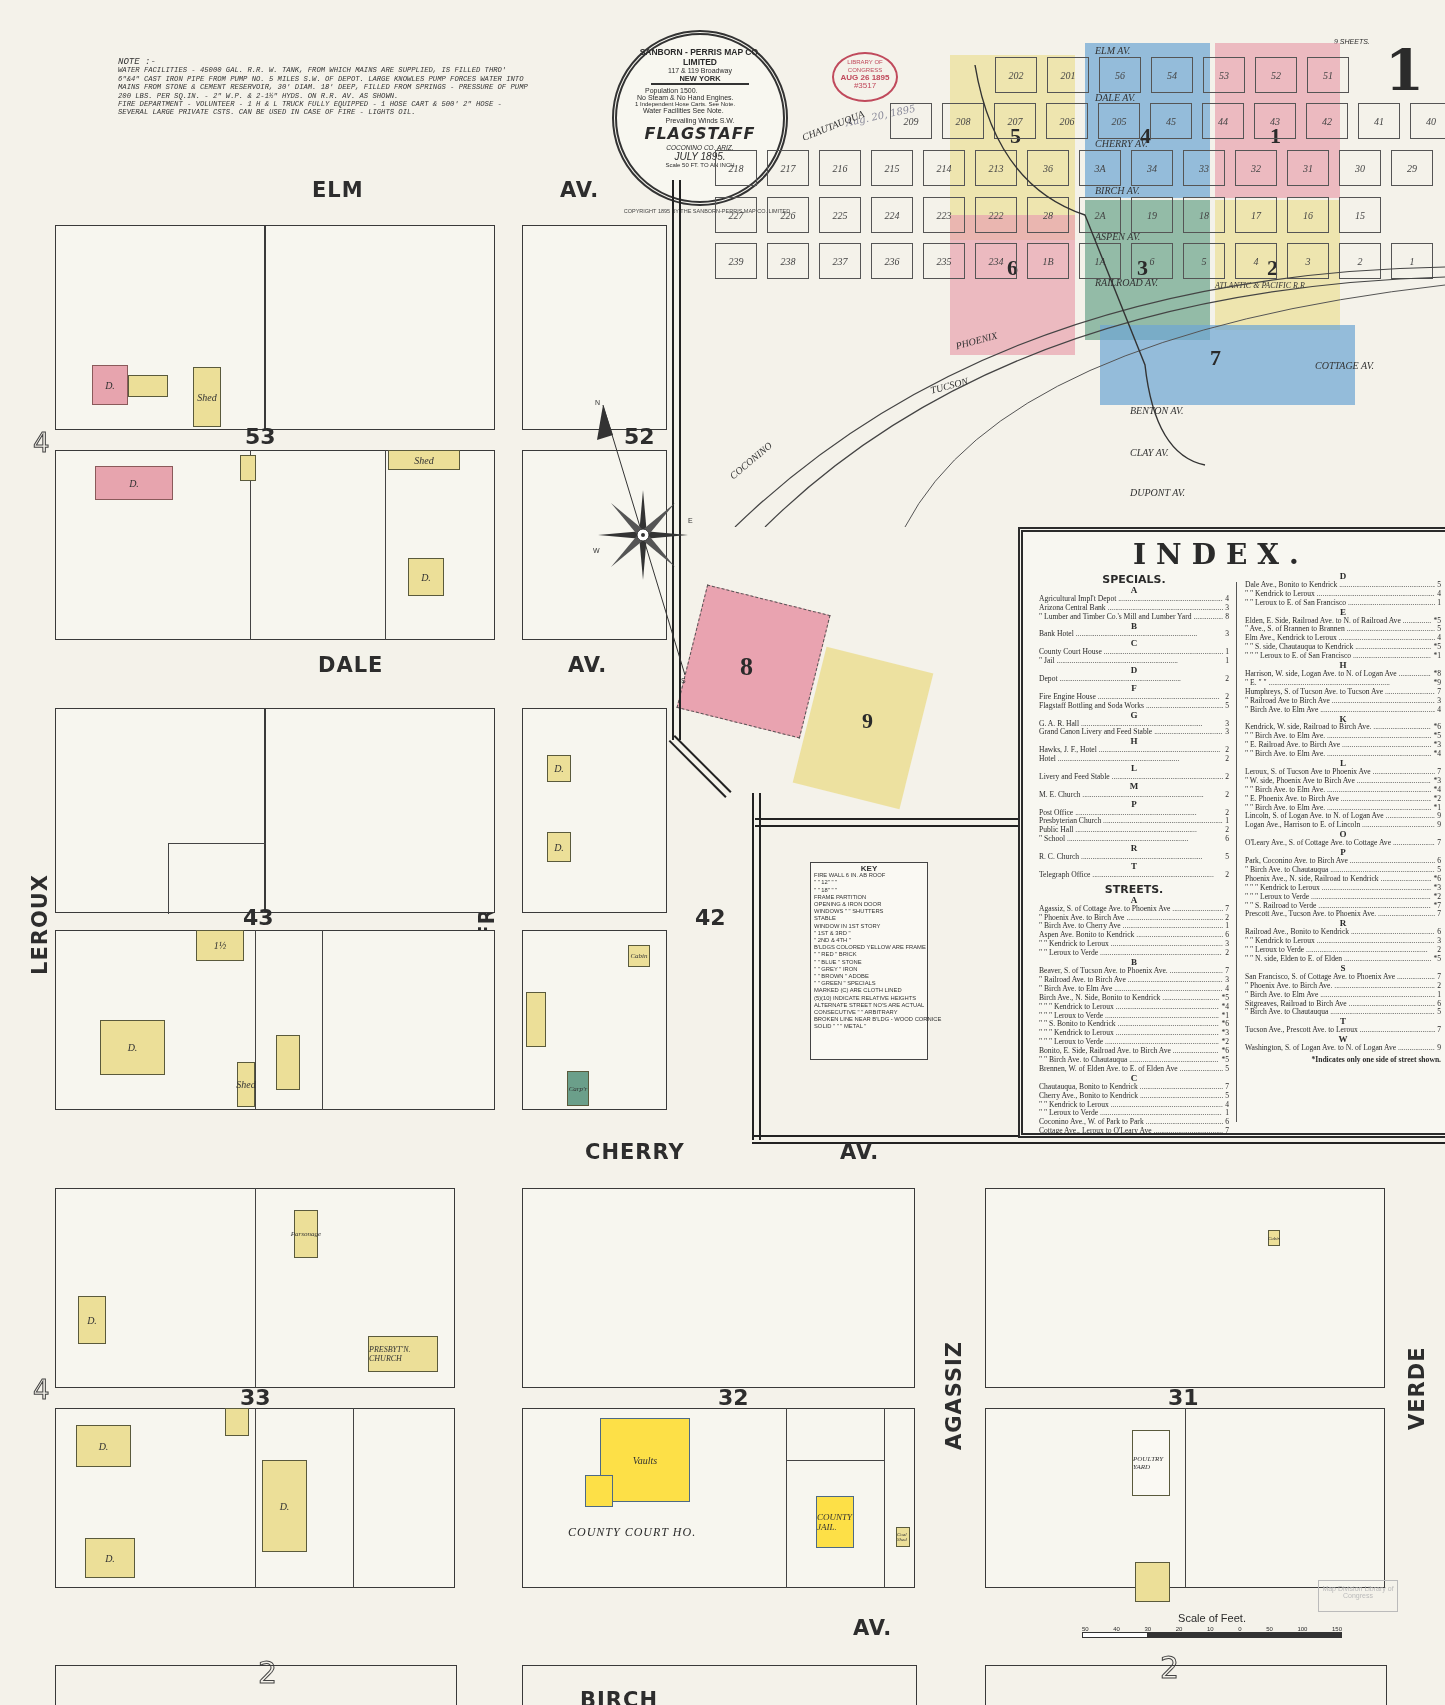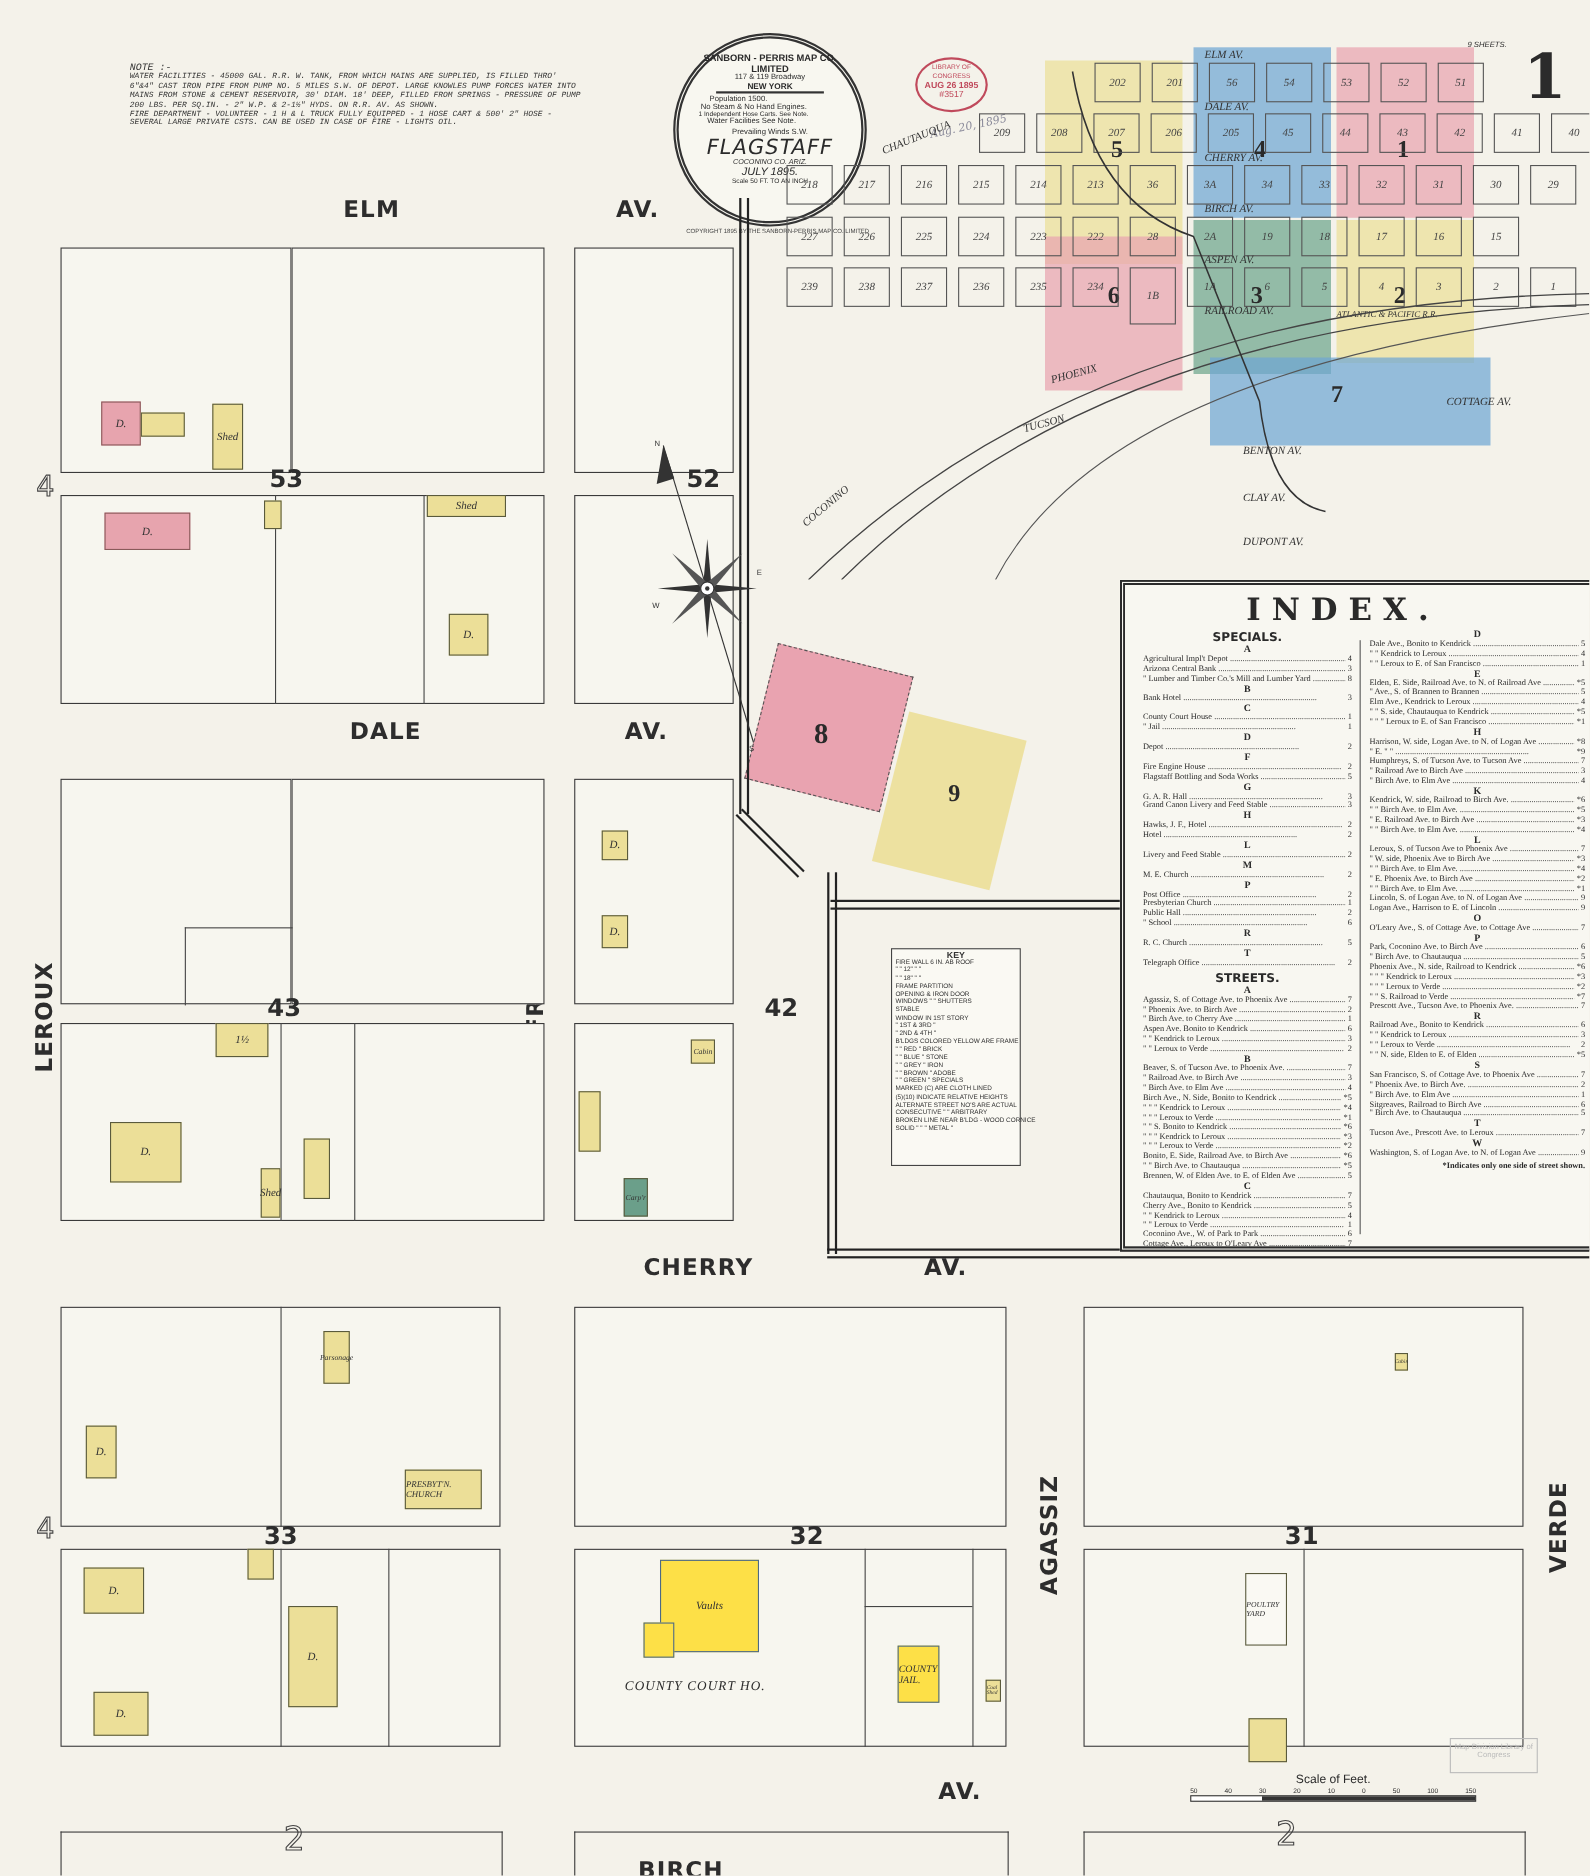--- a/index.html
+++ b/index.html
@@ -45,21 +45,21 @@
 
 <div class="seal">
   <div style="font-size:8.5px;font-weight:bold;margin-top:12px;padding:0 16px;">SANBORN - PERRIS MAP CO. LIMITED</div>
   <div style="font-size:7px;">117 &amp; 119 Broadway</div>
   <div style="font-size:7.5px;font-weight:bold;border-bottom:2px solid #333;margin:0 34px 2px;">NEW YORK</div>
   <div style="font-size:7px;text-align:left;padding-left:28px;">Population 1500.</div>
   <div style="font-size:7px;text-align:left;padding-left:20px;">No Steam &amp; No Hand Engines.</div>
   <div style="font-size:6px;text-align:left;padding-left:18px;">1 Independent Hose Carts. See Note.</div>
   <div style="font-size:7px;text-align:left;padding-left:26px;">Water Facilities See Note.</div>
   <div style="font-size:7px;margin-top:3px;">Prevailing Winds S.W.</div>
-  <div style="font-family:'DejaVu Sans',sans-serif;font-style:italic;font-size:19px;font-weight:normal;letter-spacing:1px;line-height:20px;">FLAGSTAFF</div>
+  <div style="font-family:'DejaVu Sans',sans-serif;font-style:italic;font-size:16px;font-weight:bold;letter-spacing:1px;line-height:20px;">FLAGSTAFF</div>
   <div style="font-size:6.5px;font-style:italic;">COCONINO CO.  ARIZ.</div>
   <div style="font-size:10px;font-style:italic;">JULY 1895.</div>
   <div style="font-size:6px;">Scale 50 FT. TO AN INCH</div>
 </div>
 <div class="abs" style="left:612px;top:208px;width:190px;font-size:5.5px;text-align:center;color:#444;">COPYRIGHT 1895 BY THE SANBORN-PERRIS MAP CO. LIMITED</div>
 
 <div class="abs" style="left:832px;top:52px;width:66px;height:50px;border:2px solid #c04a5c;border-radius:50%;color:#c04a5c;text-align:center;font-size:6px;line-height:8px;padding-top:4px;box-sizing:border-box;">
   <div>LIBRARY OF CONGRESS</div>
   <div style="font-size:8px;font-weight:bold;">AUG 26 1895</div>
   <div style="font-size:8px;">#3517</div>
@@ -132,21 +132,21 @@
       <div class="km-block" style="left: 508px; top: 162px; width: 42px; height: 36px;">18</div>
       <div class="km-block" style="left: 560px; top: 162px; width: 42px; height: 36px;">17</div>
       <div class="km-block" style="left: 612px; top: 162px; width: 42px; height: 36px;">16</div>
       <div class="km-block" style="left: 664px; top: 162px; width: 42px; height: 36px;">15</div>
       <div class="km-block" style="left: 40px; top: 208px; width: 42px; height: 36px;">239</div>
       <div class="km-block" style="left: 92px; top: 208px; width: 42px; height: 36px;">238</div>
       <div class="km-block" style="left: 144px; top: 208px; width: 42px; height: 36px;">237</div>
       <div class="km-block" style="left: 196px; top: 208px; width: 42px; height: 36px;">236</div>
       <div class="km-block" style="left: 248px; top: 208px; width: 42px; height: 36px;">235</div>
       <div class="km-block" style="left: 300px; top: 208px; width: 42px; height: 36px;">234</div>
-      <div class="km-block" style="left: 352px; top: 208px; width: 42px; height: 52px;">1B</div>
+      <div class="km-block" style="left: 352px; top: 208px; width: 42px; height: 36px;">1B</div>
       <div class="km-block" style="left: 404px; top: 208px; width: 42px; height: 36px;">1A</div>
       <div class="km-block" style="left: 456px; top: 208px; width: 42px; height: 36px;">6</div>
       <div class="km-block" style="left: 508px; top: 208px; width: 42px; height: 36px;">5</div>
       <div class="km-block" style="left: 560px; top: 208px; width: 42px; height: 36px;">4</div>
       <div class="km-block" style="left: 612px; top: 208px; width: 42px; height: 36px;">3</div>
       <div class="km-block" style="left: 664px; top: 208px; width: 42px; height: 36px;">2</div>
       <div class="km-block" style="left: 716px; top: 208px; width: 42px; height: 36px;">1</div>
     </div>
 
   <div class="km-street" style="left:420px;top:10px;">ELM AV.</div>

